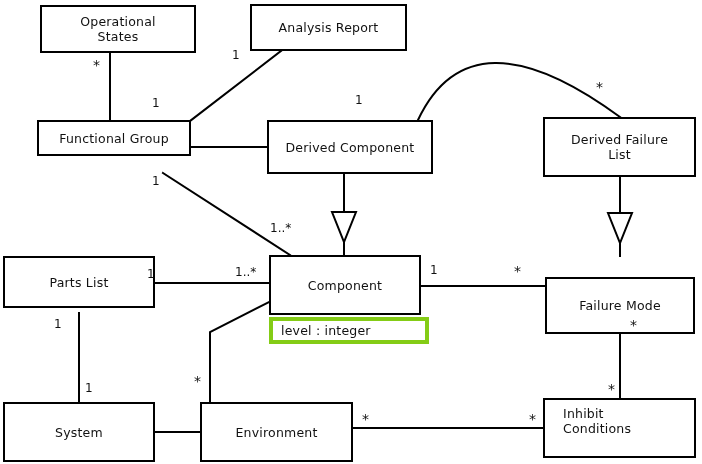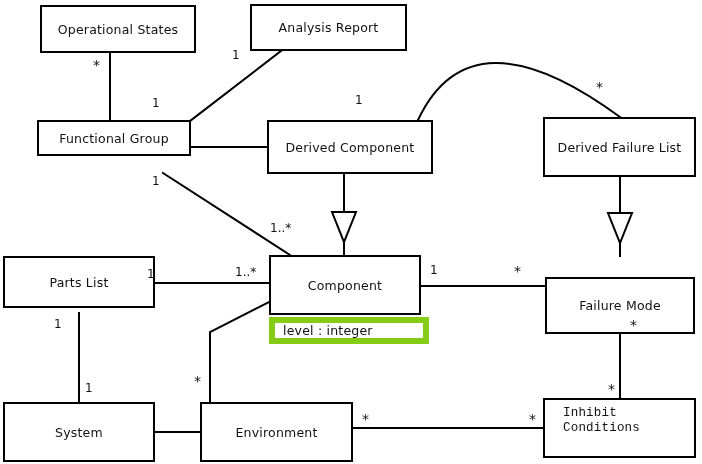--- a/index.html
+++ b/index.html
@@ -35,34 +35,34 @@
     display: flex;
     align-items: center;
     justify-content: center;
     width: 100%;
     height: 100%;
     box-sizing: border-box;
     font-size: 12.5px;
     color: #111111;
     letter-spacing: 0.2px;
     text-align: center;
-    padding: 0 8px;
+    padding: 0 16px;
   }
   .uml-name.left-align {
     justify-content: flex-start;
     text-align: left;
     align-items: flex-start;
     padding: 6px 0 0 18px;
     line-height: 15px;
     white-space: pre-line;
   }
   .uml-attrs {
     position: absolute;
     box-sizing: border-box;
-    border: 6px solid #84cc16;
+    border: 4px solid #84cc16;
     background: #ffffff;
     z-index: 3;
     display: flex;
     align-items: center;
     justify-content: flex-start;
     font-size: 12.5px;
     color: #111111;
     padding-left: 8px;
     letter-spacing: 0.2px;
   }
@@ -131,21 +131,21 @@
       </div>
       <div class="uml-class" style="left: 545px; top: 257px; width: 150px; height: 57px; margin-top: 20px;">
         <div class="uml-name">Failure Mode</div>
       </div>
       <div class="uml-class" style="left: 3px; top: 402px; width: 152px; height: 60px;">
         <div class="uml-name">System</div>
       </div>
       <div class="uml-class" style="left: 200px; top: 402px; width: 153px; height: 60px;">
         <div class="uml-name">Environment</div>
       </div>
-      <div class="uml-class" style="left: 543px; top: 398px; width: 153px; height: 60px; font-family: Liberation Mono, monospace;">
+      <div class="uml-class" style="left: 543px; top: 398px; width: 153px; height: 60px;">
         <div class="uml-name left-align">Inhibit
 Conditions</div>
       </div>
     </div>
   <div id="attr-layer">
       <div class="uml-attrs" style="left: 269px; top: 317px; width: 160px; height: 27px;">level : integer</div>
     </div>
   <div id="mult-layer">
       <div class="mult star" style="left: 93px; top: 58px;">*</div>
       <div class="mult" style="left: 152px; top: 97px;">1</div>

